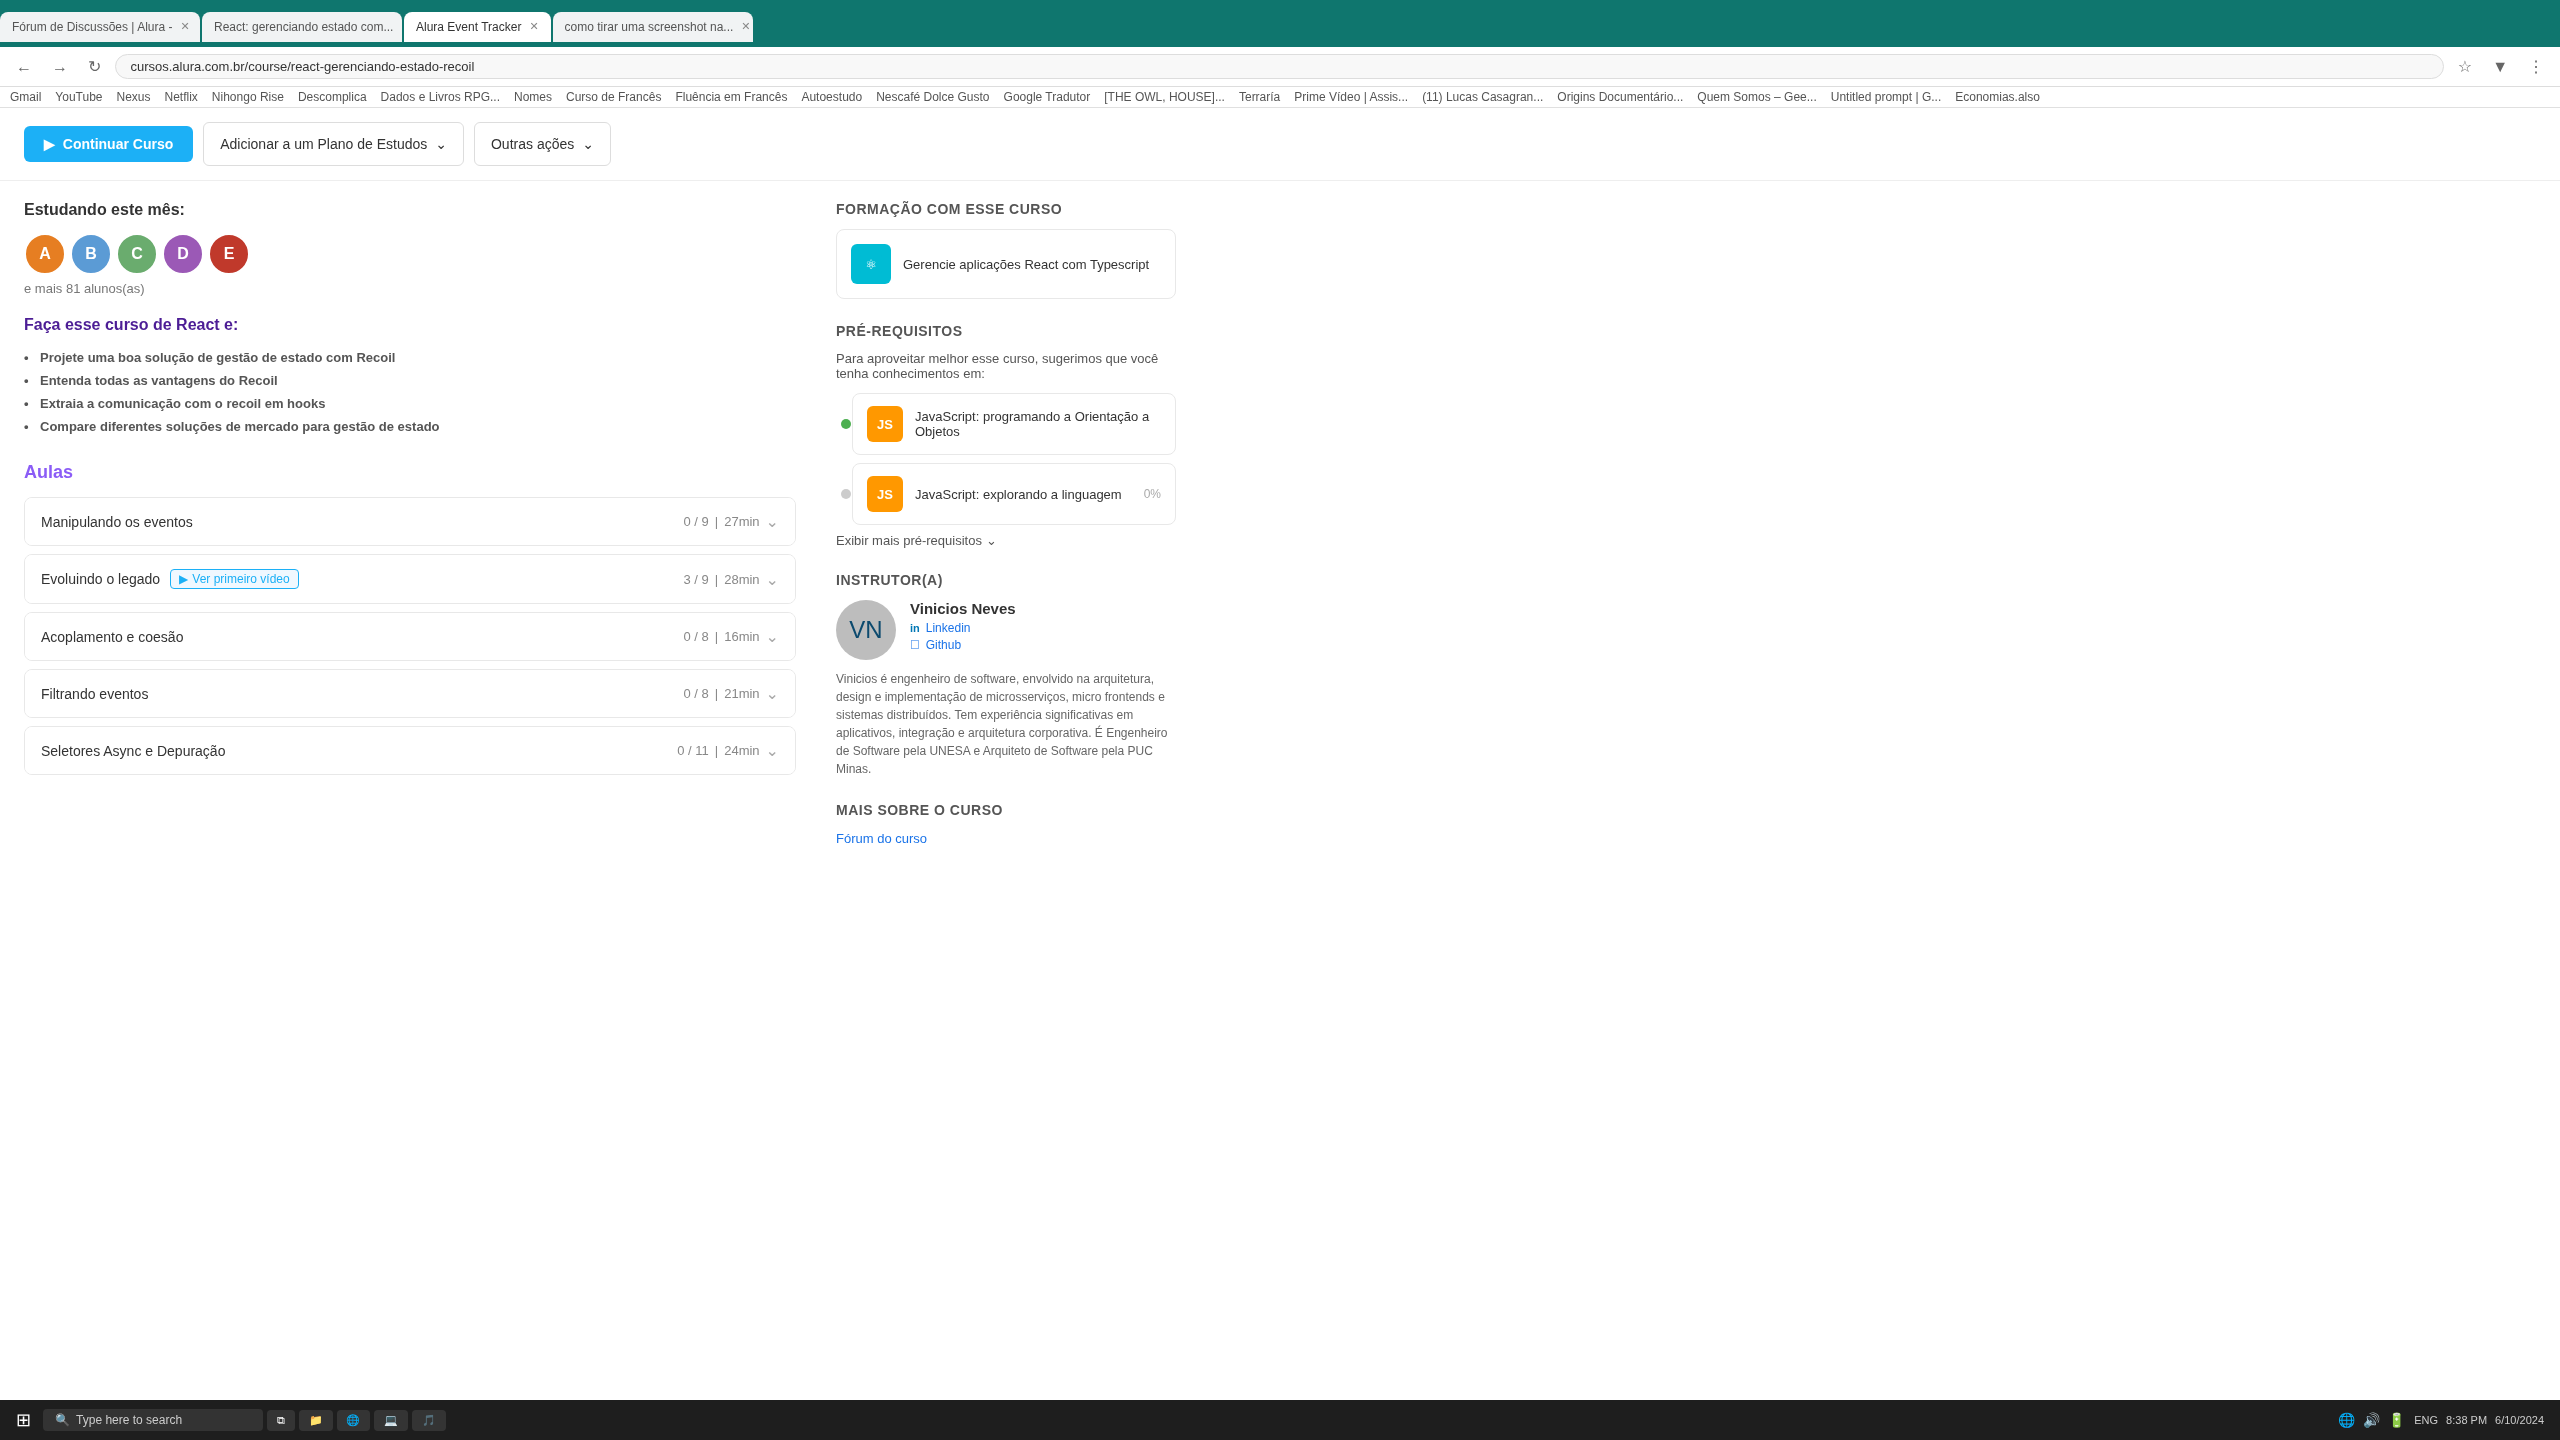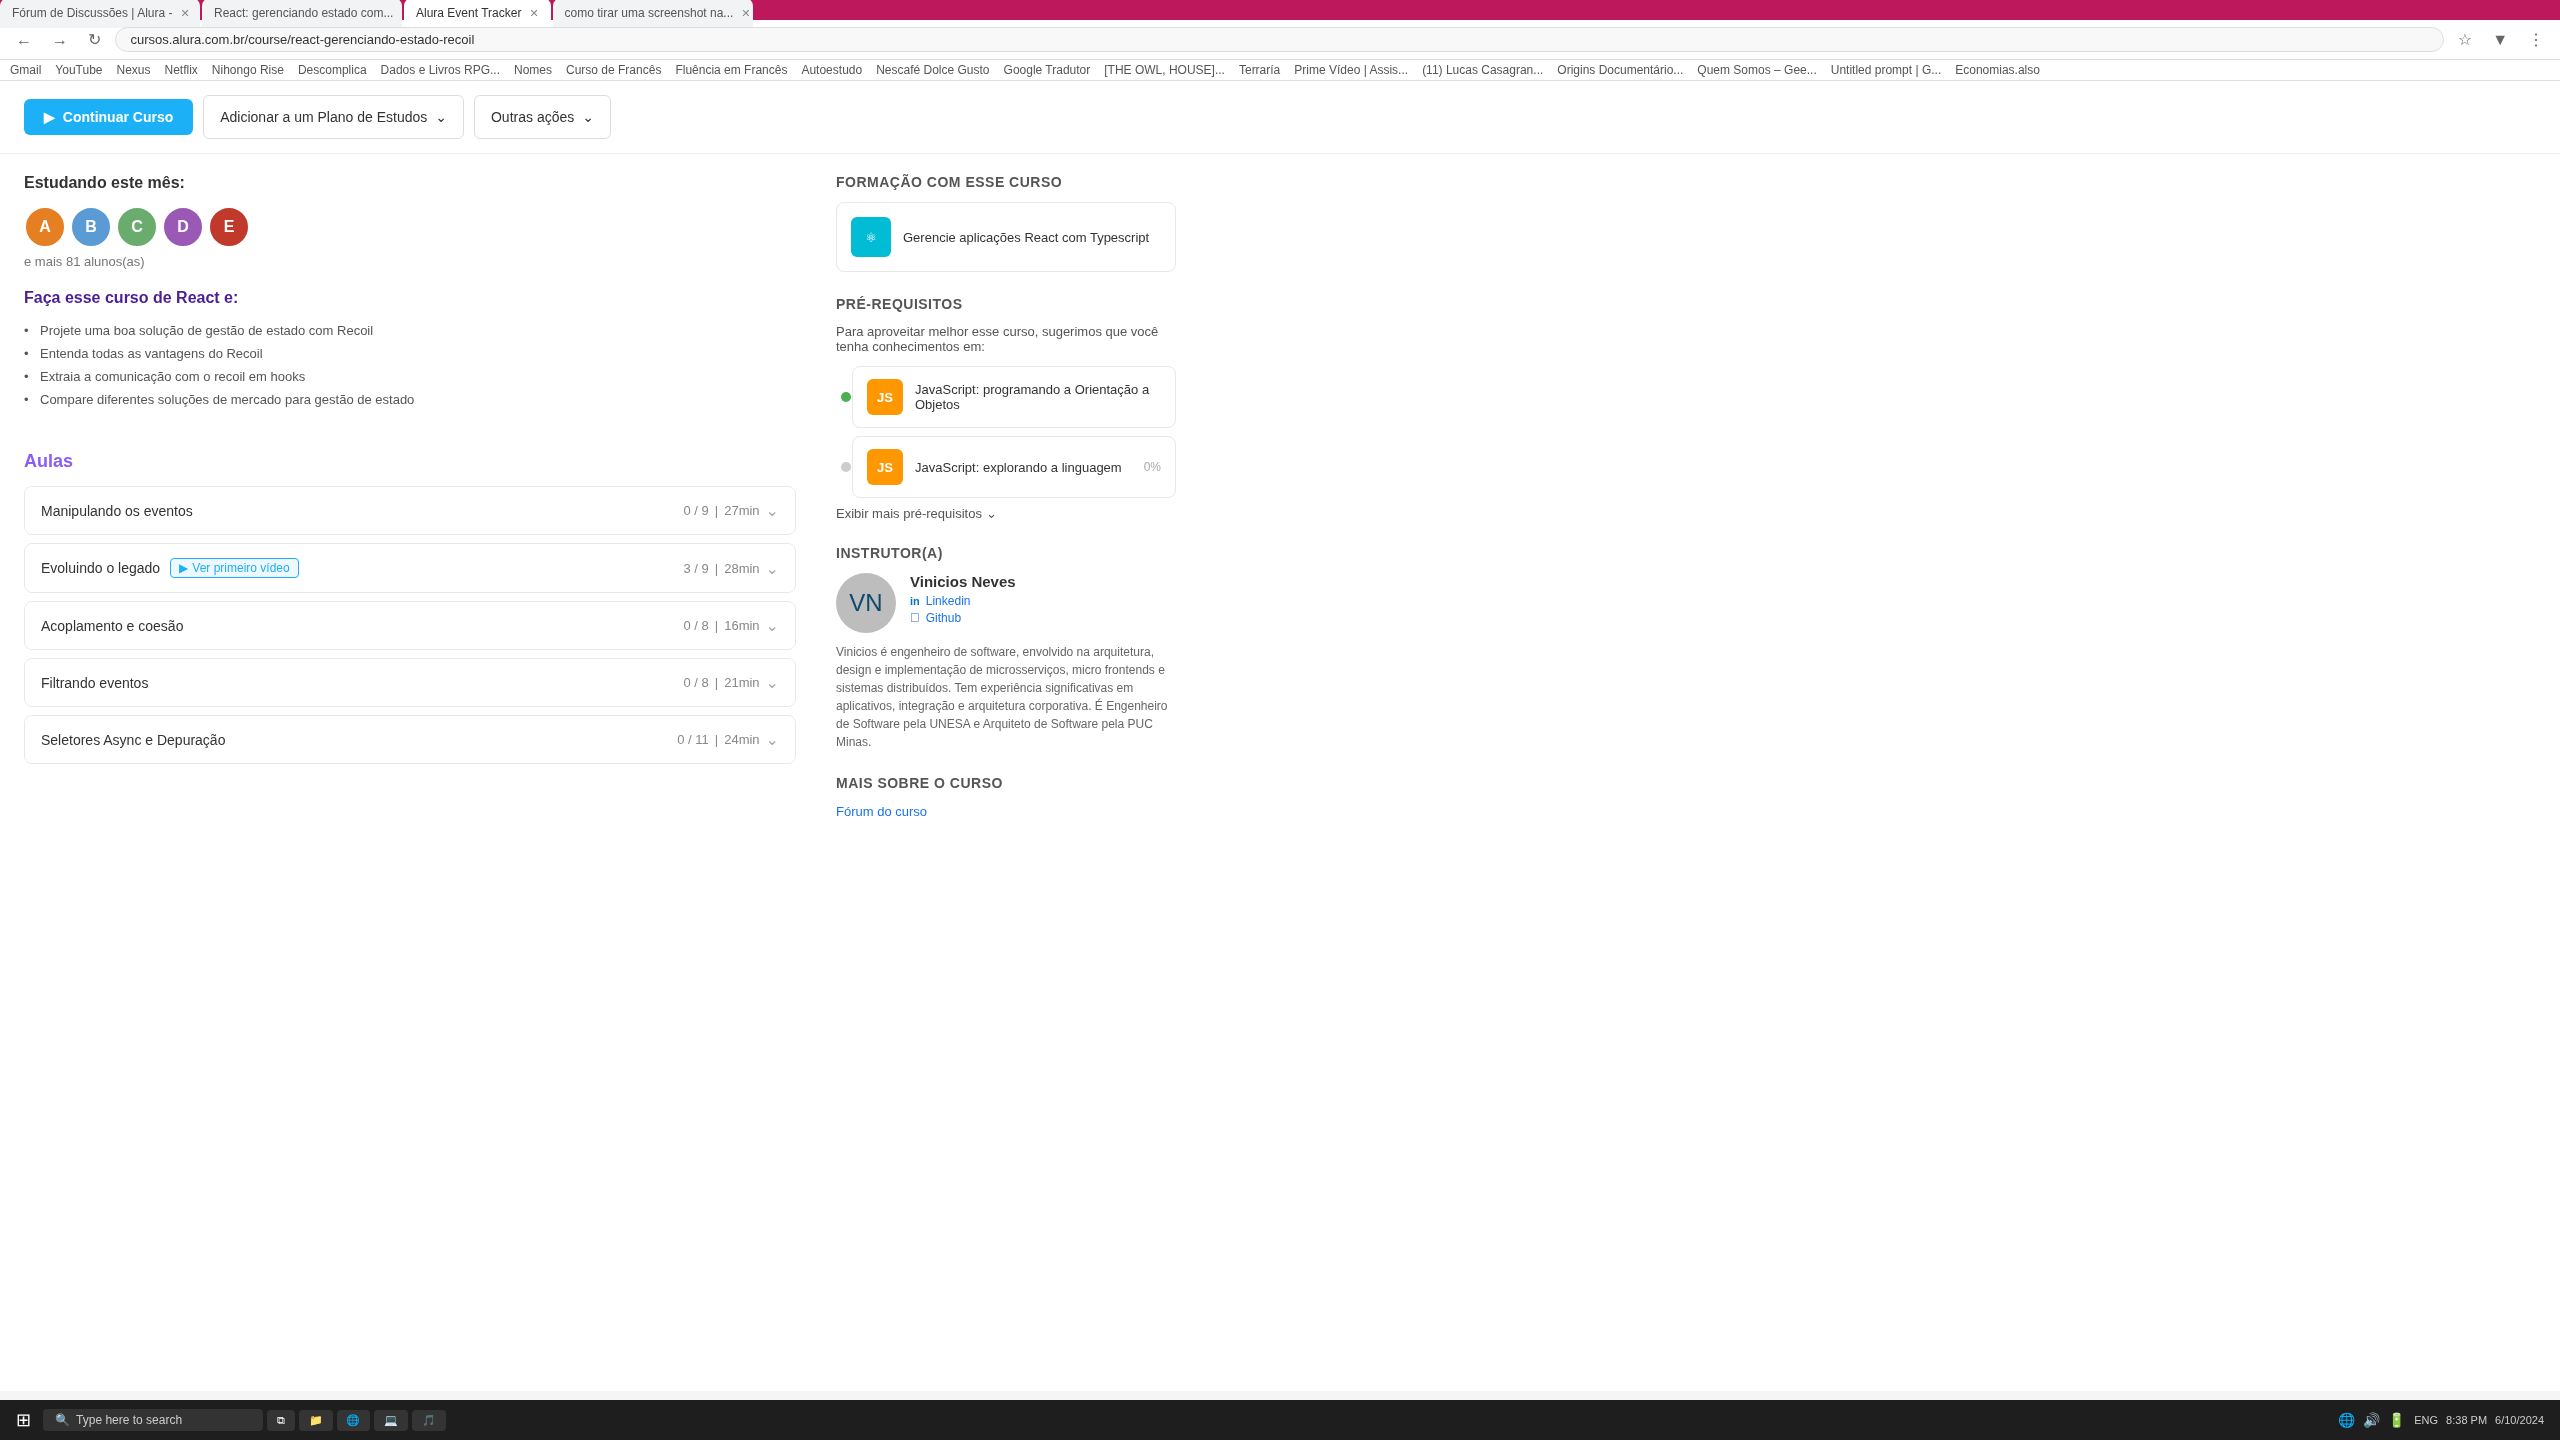--- a/index.html
+++ b/index.html
@@ -11,23 +11,23 @@
     }
 
     
     .browser-chrome {
       background: #dee1e6;
       padding: 0;
     }
     .tab-bar {
       display: flex;
       align-items: center;
-      background: #be185d;
+      background: #0f766e;
       padding: 6px 0 0 0;
-      height: 20px;
+      height: 47px;
     }
     .tab {
       display: flex;
       align-items: center;
       background: #f1f3f4;
       border-radius: 8px 8px 0 0;
       padding: 0 12px;
       height: 30px;
       font-size: 12px;
       color: #555;
@@ -192,21 +192,22 @@
 
     
     .course-features-title {
       font-size: 16px;
       font-weight: 600;
       color: #4c1d95;
       margin-bottom: 12px;
     }
     .feature-list {
       list-style: none;
-      margin-bottom: 40px;
+      margin-bottom: 24px;
+      font-weight: bold;
     }
     .feature-list li {
       font-size: 13px;
       color: #555;
       padding: 4px 0;
       padding-left: 16px;
       position: relative;
     }
     .feature-list li::before {
       content: '•';

